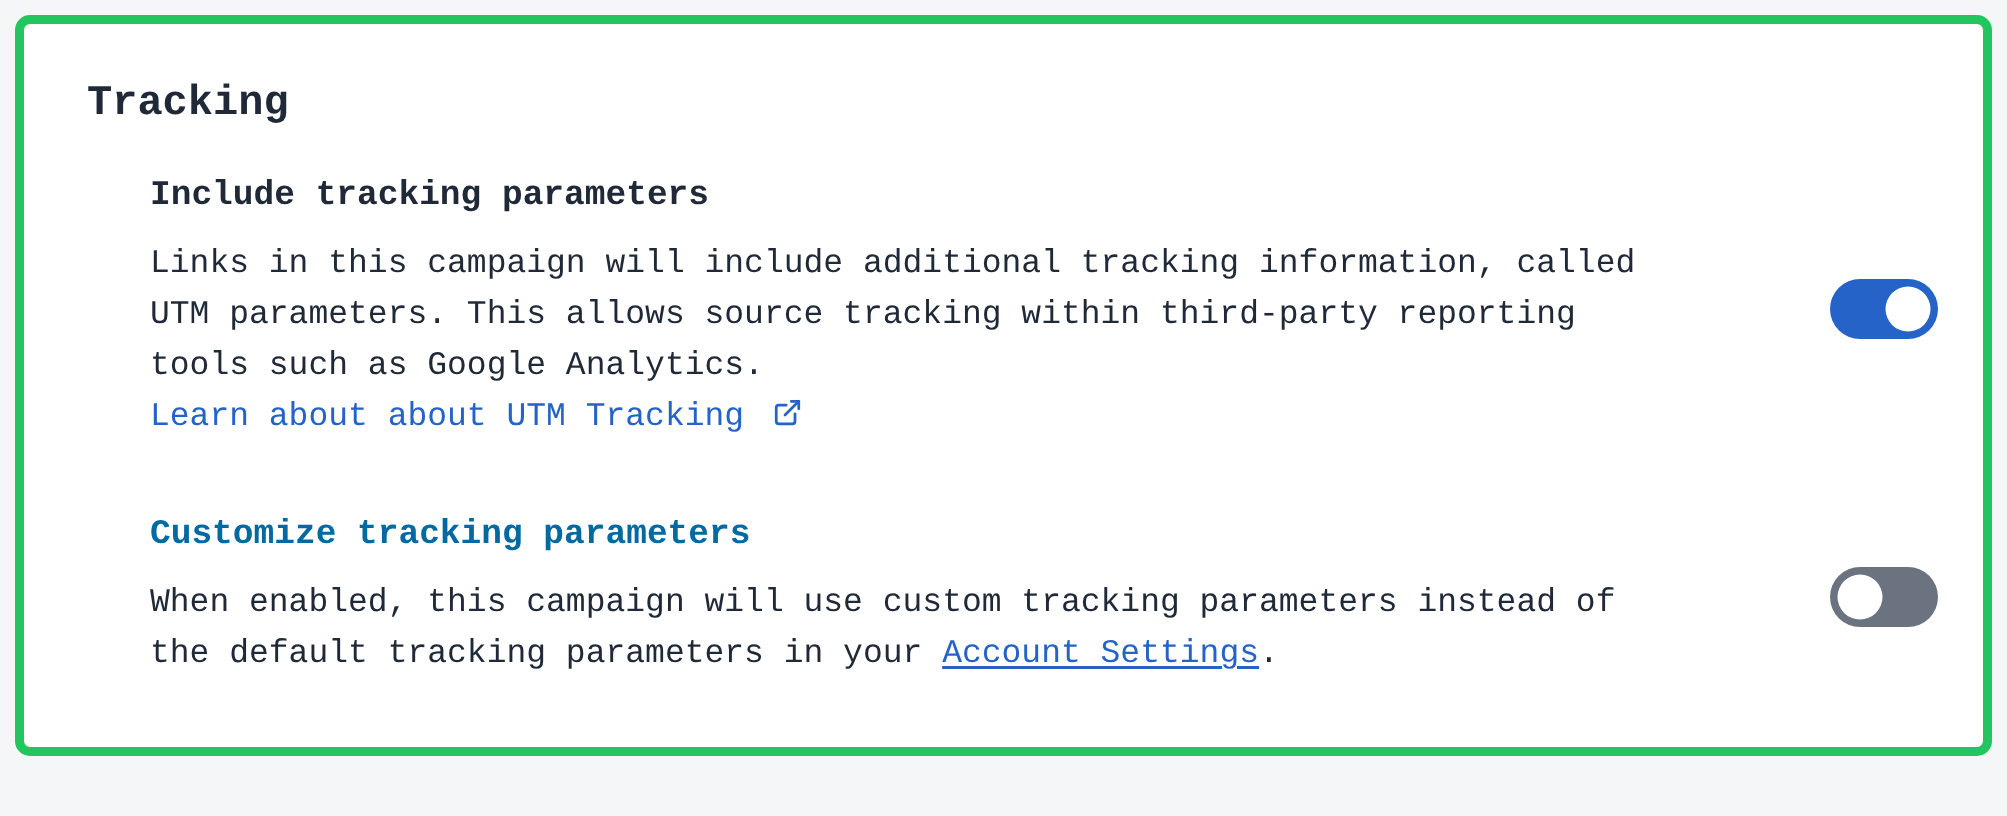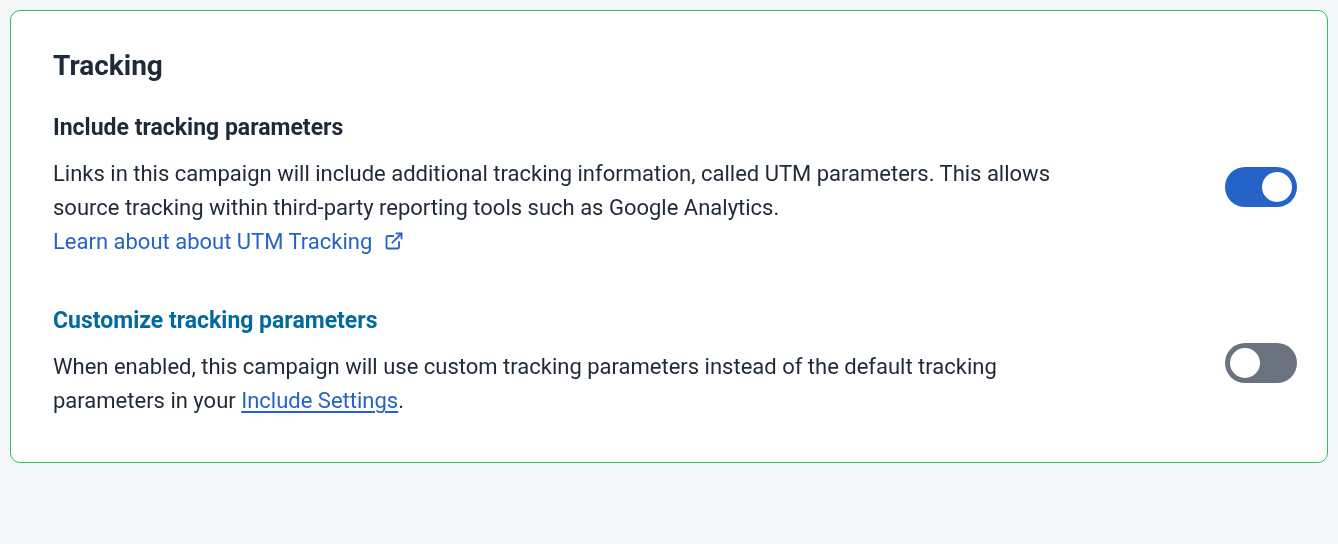--- a/index.html
+++ b/index.html
@@ -8,34 +8,35 @@
       box-sizing: border-box;
     }
     body {
       font-family: -apple-system, BlinkMacSystemFont, "Segoe UI", Roboto, Helvetica, Arial, sans-serif;
       background: #f5f6f7;
       padding: 10px;
       width: 1338px;
     }
     .card {
       background: #fff;
-      border: 1px solid #22c55e;
+      border: 6px solid #22c55e;
       border-radius: 10px;
       padding: 38px 30px 44px 42px;
+      font-family: Liberation Mono, monospace;
     }
     .card-title {
       font-size: 28px;
       font-weight: 700;
       color: #1f2937;
       margin-bottom: 32px;
     }
     .section {
       display: flex;
       align-items: center;
-      justify-content: space-between;
+      justify-content: flex-end;
       gap: 120px;
     }
     .section + .section {
       margin-top: 48px;
     }
     .section-text {
       flex: 1;
       max-width: 1000px;
     }
     .section-title {
@@ -125,20 +126,20 @@
     </div>
     <div class="toggle on">
       <div class="toggle-knob"></div>
     </div>
   </div>
 
   <div class="section">
     <div class="section-text">
       <h3 class="section-title muted">Customize tracking parameters</h3>
       <p class="section-desc">
-        <span>When enabled, this campaign will use custom tracking parameters instead of the default tracking parameters in your </span><a class="link underline">Include Settings</a><span>.</span>
+        <span>When enabled, this campaign will use custom tracking parameters instead of the default tracking parameters in your </span><a class="link underline">Account Settings</a><span>.</span>
       </p>
     </div>
     <div class="toggle off">
       <div class="toggle-knob"></div>
     </div>
   </div>
 </div>
 
 </body></html>

